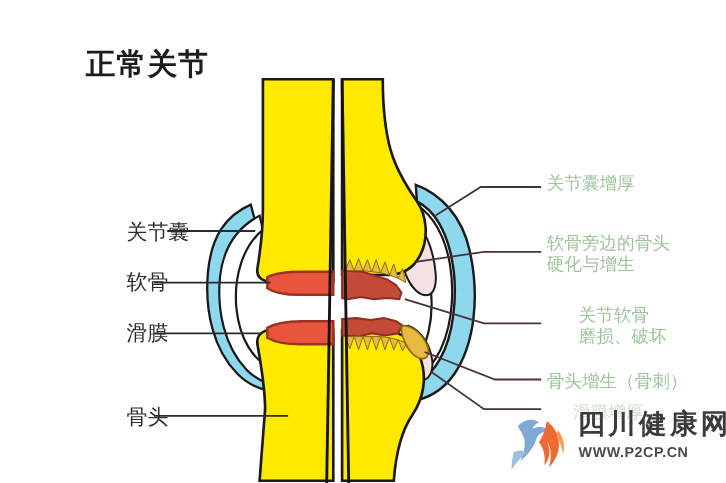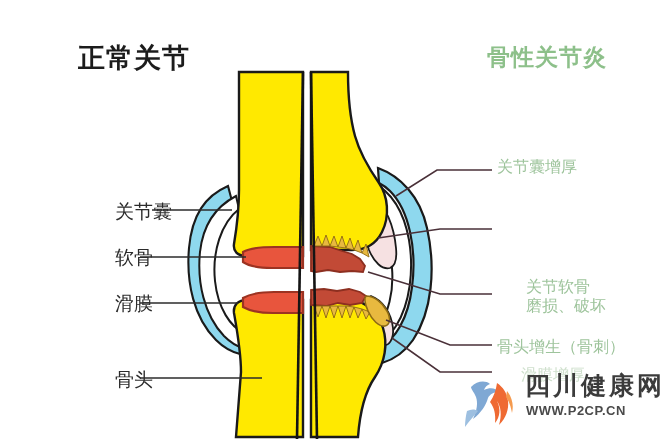--- a/index.html
+++ b/index.html
@@ -246,35 +246,36 @@
       <path d="M378,238 L440,229 L492,229"></path>
       <path d="M368,272 L440,294 L492,294"></path>
       <path d="M386,320 L450,345 L492,345"></path>
       <path d="M392,338 L440,372 L492,372"></path>
     </g>
 
   </svg>
 
   <div class="title nosel" id="title-normal">正常关节</div>
 
-  <div class="title nosel" id="title-oa">骨性关节炎</div>
 
   <div class="label label-left nosel" id="lbl-capsule">关节囊</div>
 
   <div class="label label-left nosel" id="lbl-cartilage">软骨</div>
 
   <div class="label label-left nosel" id="lbl-synovium">滑膜</div>
 
   <div class="label label-left nosel" id="lbl-bone">骨头</div>
 
   <div class="label label-right nosel" id="lbl-capsule-thick">
     <div>关节囊增厚</div>
   </div>
 
   <div class="label label-right nosel" id="lbl-sclerosis">
+    <div>软骨旁边的骨头</div>
+    <div>硬化与增生</div>
   </div>
 
   <div class="label label-right nosel" id="lbl-wear">
     <div>关节软骨</div>
     <div>磨损、破坏</div>
   </div>
 
   <div class="label label-right nosel" id="lbl-spur">
     <div>骨头增生（骨刺）</div>
   </div>

